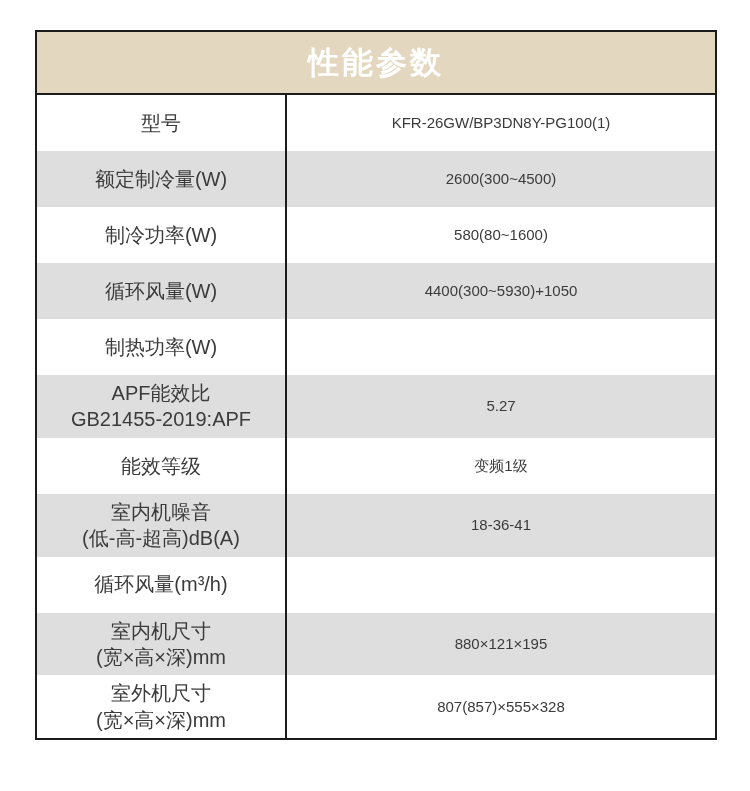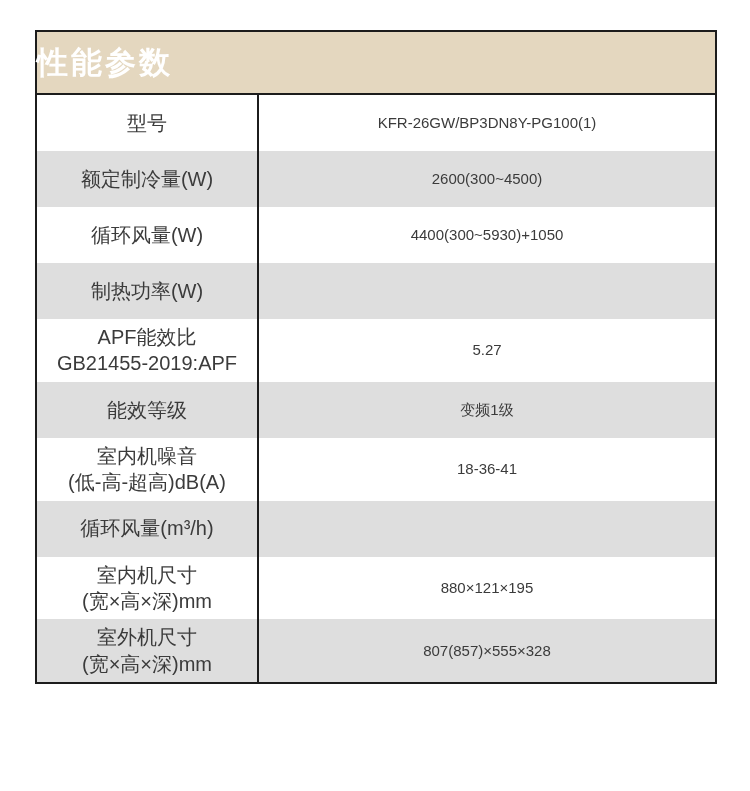--- a/index.html
+++ b/index.html
@@ -18,21 +18,21 @@
     width: 682px;
     border: 2px solid #1c1c1c;
     background: #ffffff;
   }
   .spec-header {
     height: 63px;
     background: #e4d7bf;
     border-bottom: 2px solid #1c1c1c;
     display: flex;
     align-items: center;
-    justify-content: flex-start;
+    justify-content: center;
     font-family: Liberation Serif, serif;
   }
   .spec-header .title-text {
     color: #ffffff;
     font-size: 31px;
     font-weight: bold;
     letter-spacing: 3px;
   }
   .rows { width: 100%; }
   .row { display: flex; min-height: 56px; background: #ffffff; }
@@ -41,21 +41,21 @@
     display: flex;
     flex-direction: column;
     justify-content: center;
     align-items: center;
     text-align: center;
     color: #3b3b3b;
     line-height: 1.32;
     padding: 5px 8px;
   }
   .cell.label {
-    width: 222px;
+    width: 250px;
     border-right: 2px solid #1c1c1c;
     font-size: 20px;
   }
   .cell.value { flex: 1; font-size: 15px; }
   .cell .l2:empty { display: none; }
 </style>
 </head>
 <body>
 
 <div class="spec-table">
@@ -77,20 +77,29 @@
     <div class="row">
       <div class="cell label">
         <span class="l1">额定制冷量(W)</span>
 
       </div>
       <div class="cell value">
         <span>2600(300~4500)</span>
       </div>
     </div>
 
+    <div class="row">
+      <div class="cell label">
+        <span class="l1">制冷功率(W)</span>
+
+      </div>
+      <div class="cell value">
+        <span>580(80~1600)</span>
+      </div>
+    </div>
 
     <div class="row">
       <div class="cell label">
         <span class="l1">循环风量(W)</span>
 
       </div>
       <div class="cell value">
         <span>4400(300~5930)+1050</span>
       </div>
     </div>

